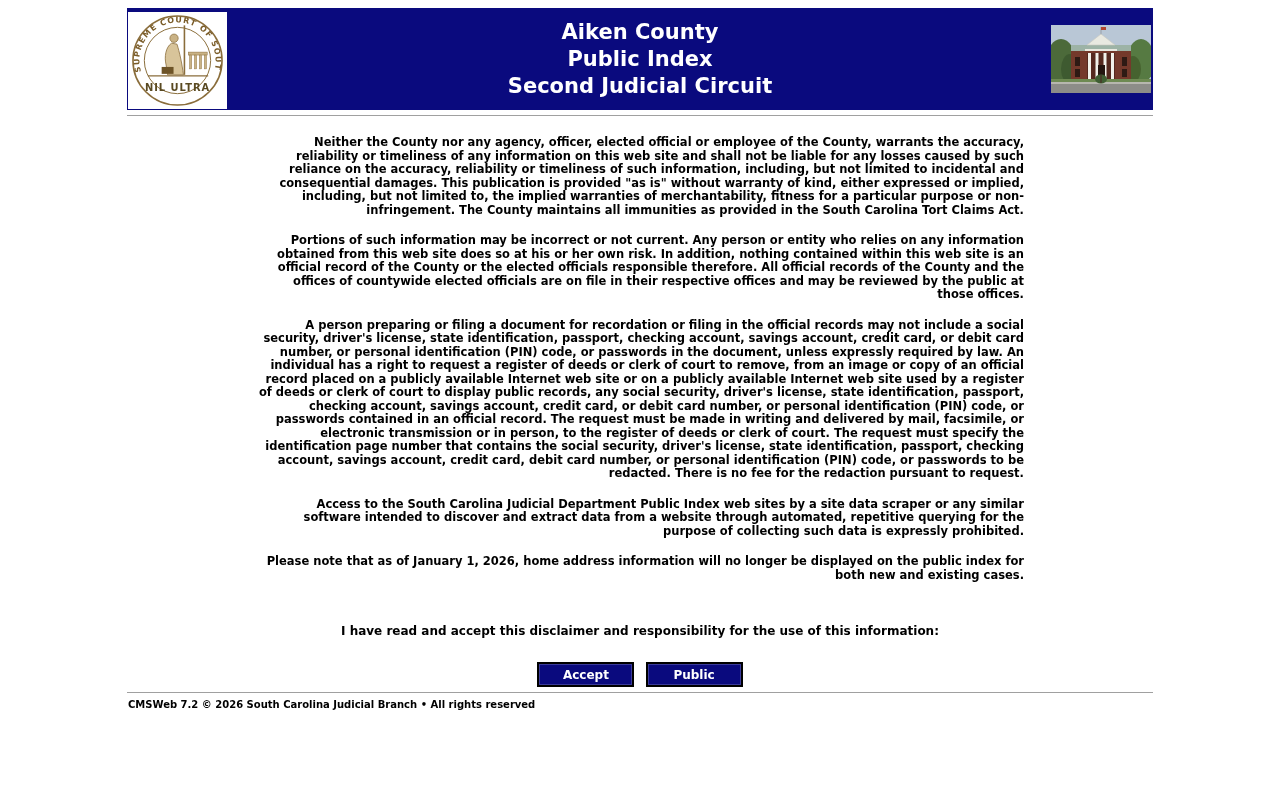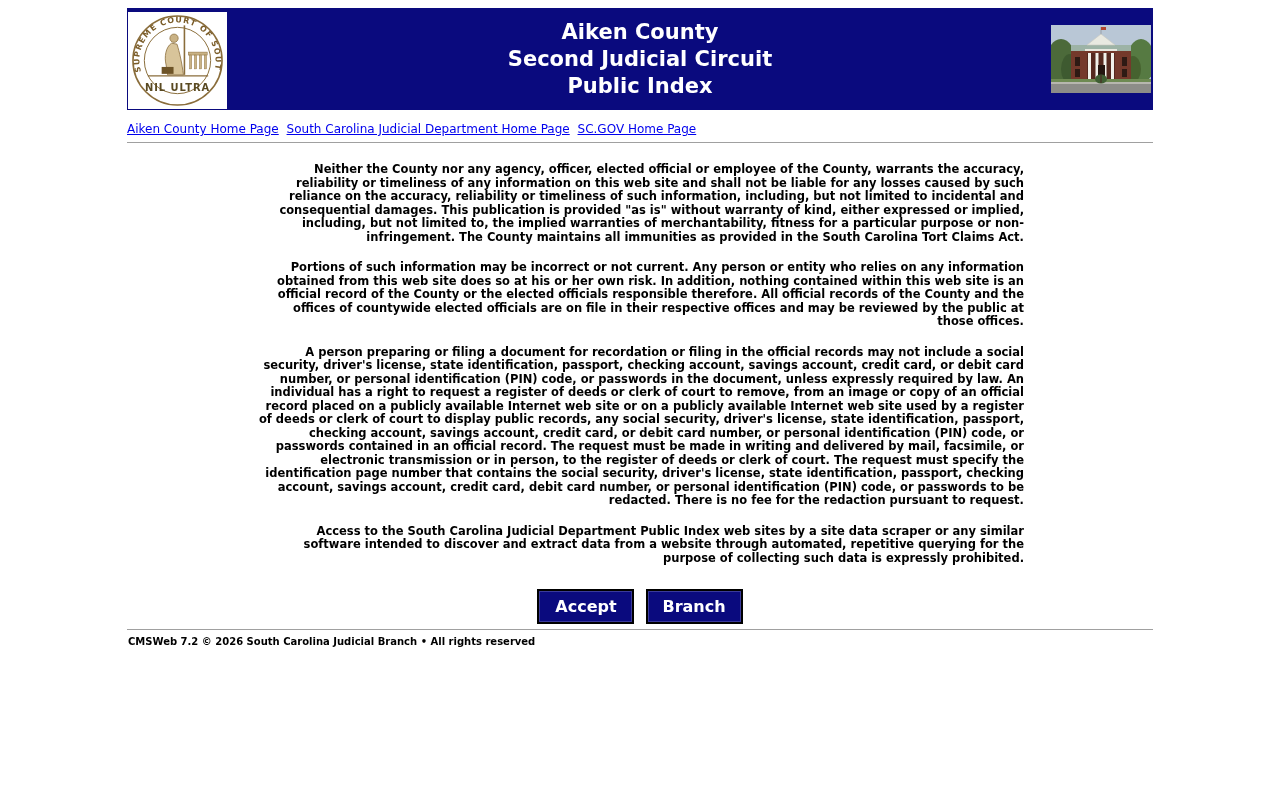--- a/index.html
+++ b/index.html
@@ -45,25 +45,25 @@
   .main p.extra-gap { }
 
   .acceptance {
     text-align: center; font-weight: bold; font-size: 12px;
     margin-top: 42px;
   }
 
   
   .buttons { text-align: center; margin-top: 24px; }
   .btn {
-    display: inline-block; width: 97px; height: 35px;
+    display: inline-block; width: 97px; height: 25px;
     background: #0a0a7e; color: #ffffff;
     border: 2px solid #000000; outline: 1px solid #3a3a9a; outline-offset: -3px;
     font-family: "DejaVu Sans", "Liberation Sans", sans-serif;
-    font-weight: bold; font-size: 16px; line-height: 20px;
+    font-weight: bold; font-size: 12px; line-height: 20px;
     margin: 0 3px; cursor: pointer; vertical-align: top;
   }
 
   
   .footer-rule { border: 0; border-top: 1px solid #a0a0a0; margin: 5px 0 0 0; }
   .footer-text { font-weight: bold; font-size: 10px; padding: 6px 0 0 1px; }
 </style>
 </head>
 <body>
 
@@ -92,22 +92,22 @@
         <rect x="72" y="43" width="2.4" height="14" fill="#c9b285" stroke="#8a6d3b" stroke-width="0.4"></rect>
         <rect x="77" y="43" width="2.4" height="14" fill="#c9b285" stroke="#8a6d3b" stroke-width="0.4"></rect>
         <rect x="34" y="55" width="12" height="7" fill="#6e5428"></rect>
         <line x1="20" y1="64" x2="81" y2="64" stroke="#8a6d3b" stroke-width="1.4"></line>
         <text x="50" y="79" text-anchor="middle" font-size="10" font-weight="bold" fill="#5a4a22" letter-spacing="1">NIL ULTRA</text>
       </svg>
     </div>
 
     <div class="header-title">
       <div>Aiken County</div>
+      <div>Public Index</div>
       <div>Second Judicial Circuit</div>
-      <div>Public Index</div>
     </div>
 
     <div class="courthouse">
       <svg viewBox="0 0 100 68" xmlns="http://www.w3.org/2000/svg">
         <rect x="0" y="0" width="100" height="68" fill="#b9c7d6"></rect>
 
         <ellipse cx="10" cy="38" rx="15" ry="24" fill="#4c6a3a"></ellipse>
         <ellipse cx="19" cy="44" rx="9" ry="15" fill="#3e5a30"></ellipse>
         <ellipse cx="90" cy="36" rx="14" ry="22" fill="#567a42"></ellipse>
         <ellipse cx="82" cy="44" rx="8" ry="13" fill="#46622f"></ellipse>
@@ -135,36 +135,33 @@
 
         <rect x="0" y="54" width="100" height="4" fill="#6e8a52"></rect>
         <rect x="0" y="58" width="100" height="10" fill="#8d8d88"></rect>
         <rect x="0" y="57" width="100" height="2" fill="#b7b7ae"></rect>
         <ellipse cx="50" cy="54" rx="6" ry="4.5" fill="#3f5e33"></ellipse>
         <rect x="49.2" y="50" width="1.6" height="8" fill="#4a3a28"></rect>
       </svg>
     </div>
   </div>
 
-  <div class="nav-row">
-    <a href="#">Aiken County Home Page</a>
-    <a href="#">South Carolina Judicial Department Home Page</a>
-    <a href="#">SC.GOV Home Page</a>
-  </div>
   <hr class="rule">
 
   <div class="main">
     <p>Neither the County nor any agency, officer, elected official or employee of the County, warrants the accuracy, reliability or timeliness of any information on this web site and shall not be liable for any losses caused by such reliance on the accuracy, reliability or timeliness of such information, including, but not limited to incidental and consequential damages. This publication is provided "as is" without warranty of kind, either expressed or implied, including, but not limited to, the implied warranties of merchantability, fitness for a particular purpose or non-infringement. The County maintains all immunities as provided in the South Carolina Tort Claims Act.</p>
     <p>Portions of such information may be incorrect or not current. Any person or entity who relies on any information obtained from this web site does so at his or her own risk. In addition, nothing contained within this web site is an official record of the County or the elected officials responsible therefore. All official records of the County and the offices of countywide elected officials are on file in their respective offices and may be reviewed by the public at those offices.</p>
     <p>A person preparing or filing a document for recordation or filing in the official records may not include a social security, driver's license, state identification, passport, checking account, savings account, credit card, or debit card number, or personal identification (PIN) code, or passwords in the document, unless expressly required by law. An individual has a right to request a register of deeds or clerk of court to remove, from an image or copy of an official record placed on a publicly available Internet web site or on a publicly available Internet web site used by a register of deeds or clerk of court to display public records, any social security, driver's license, state identification, passport, checking account, savings account, credit card, or debit card number, or personal identification (PIN) code, or passwords contained in an official record. The request must be made in writing and delivered by mail, facsimile, or electronic transmission or in person, to the register of deeds or clerk of court. The request must specify the identification page number that contains the social security, driver's license, state identification, passport, checking account, savings account, credit card, debit card number, or personal identification (PIN) code, or passwords to be redacted. There is no fee for the redaction pursuant to request.</p>
     <p class="extra-gap">Access to the South Carolina Judicial Department Public Index web sites by a site data scraper or any similar software intended to discover and extract data from a website through automated, repetitive querying for the purpose of collecting such data is expressly prohibited.</p>
+    <p>Please note that as of January 1, 2026, home address information will no longer be displayed on the public index for both new and existing cases.</p>
   </div>
 
+  <div class="acceptance">I have read and accept this disclaimer and responsibility for the use of this information:</div>
 
   <div class="buttons">
     <button class="btn">Accept</button>
-    <button class="btn">Branch</button>
+    <button class="btn">Public</button>
   </div>
 
   <hr class="footer-rule">
   <div class="footer-text">CMSWeb 7.2 © 2026 South Carolina Judicial Branch • All rights reserved</div>
 
 </div>
 
 </body></html>

